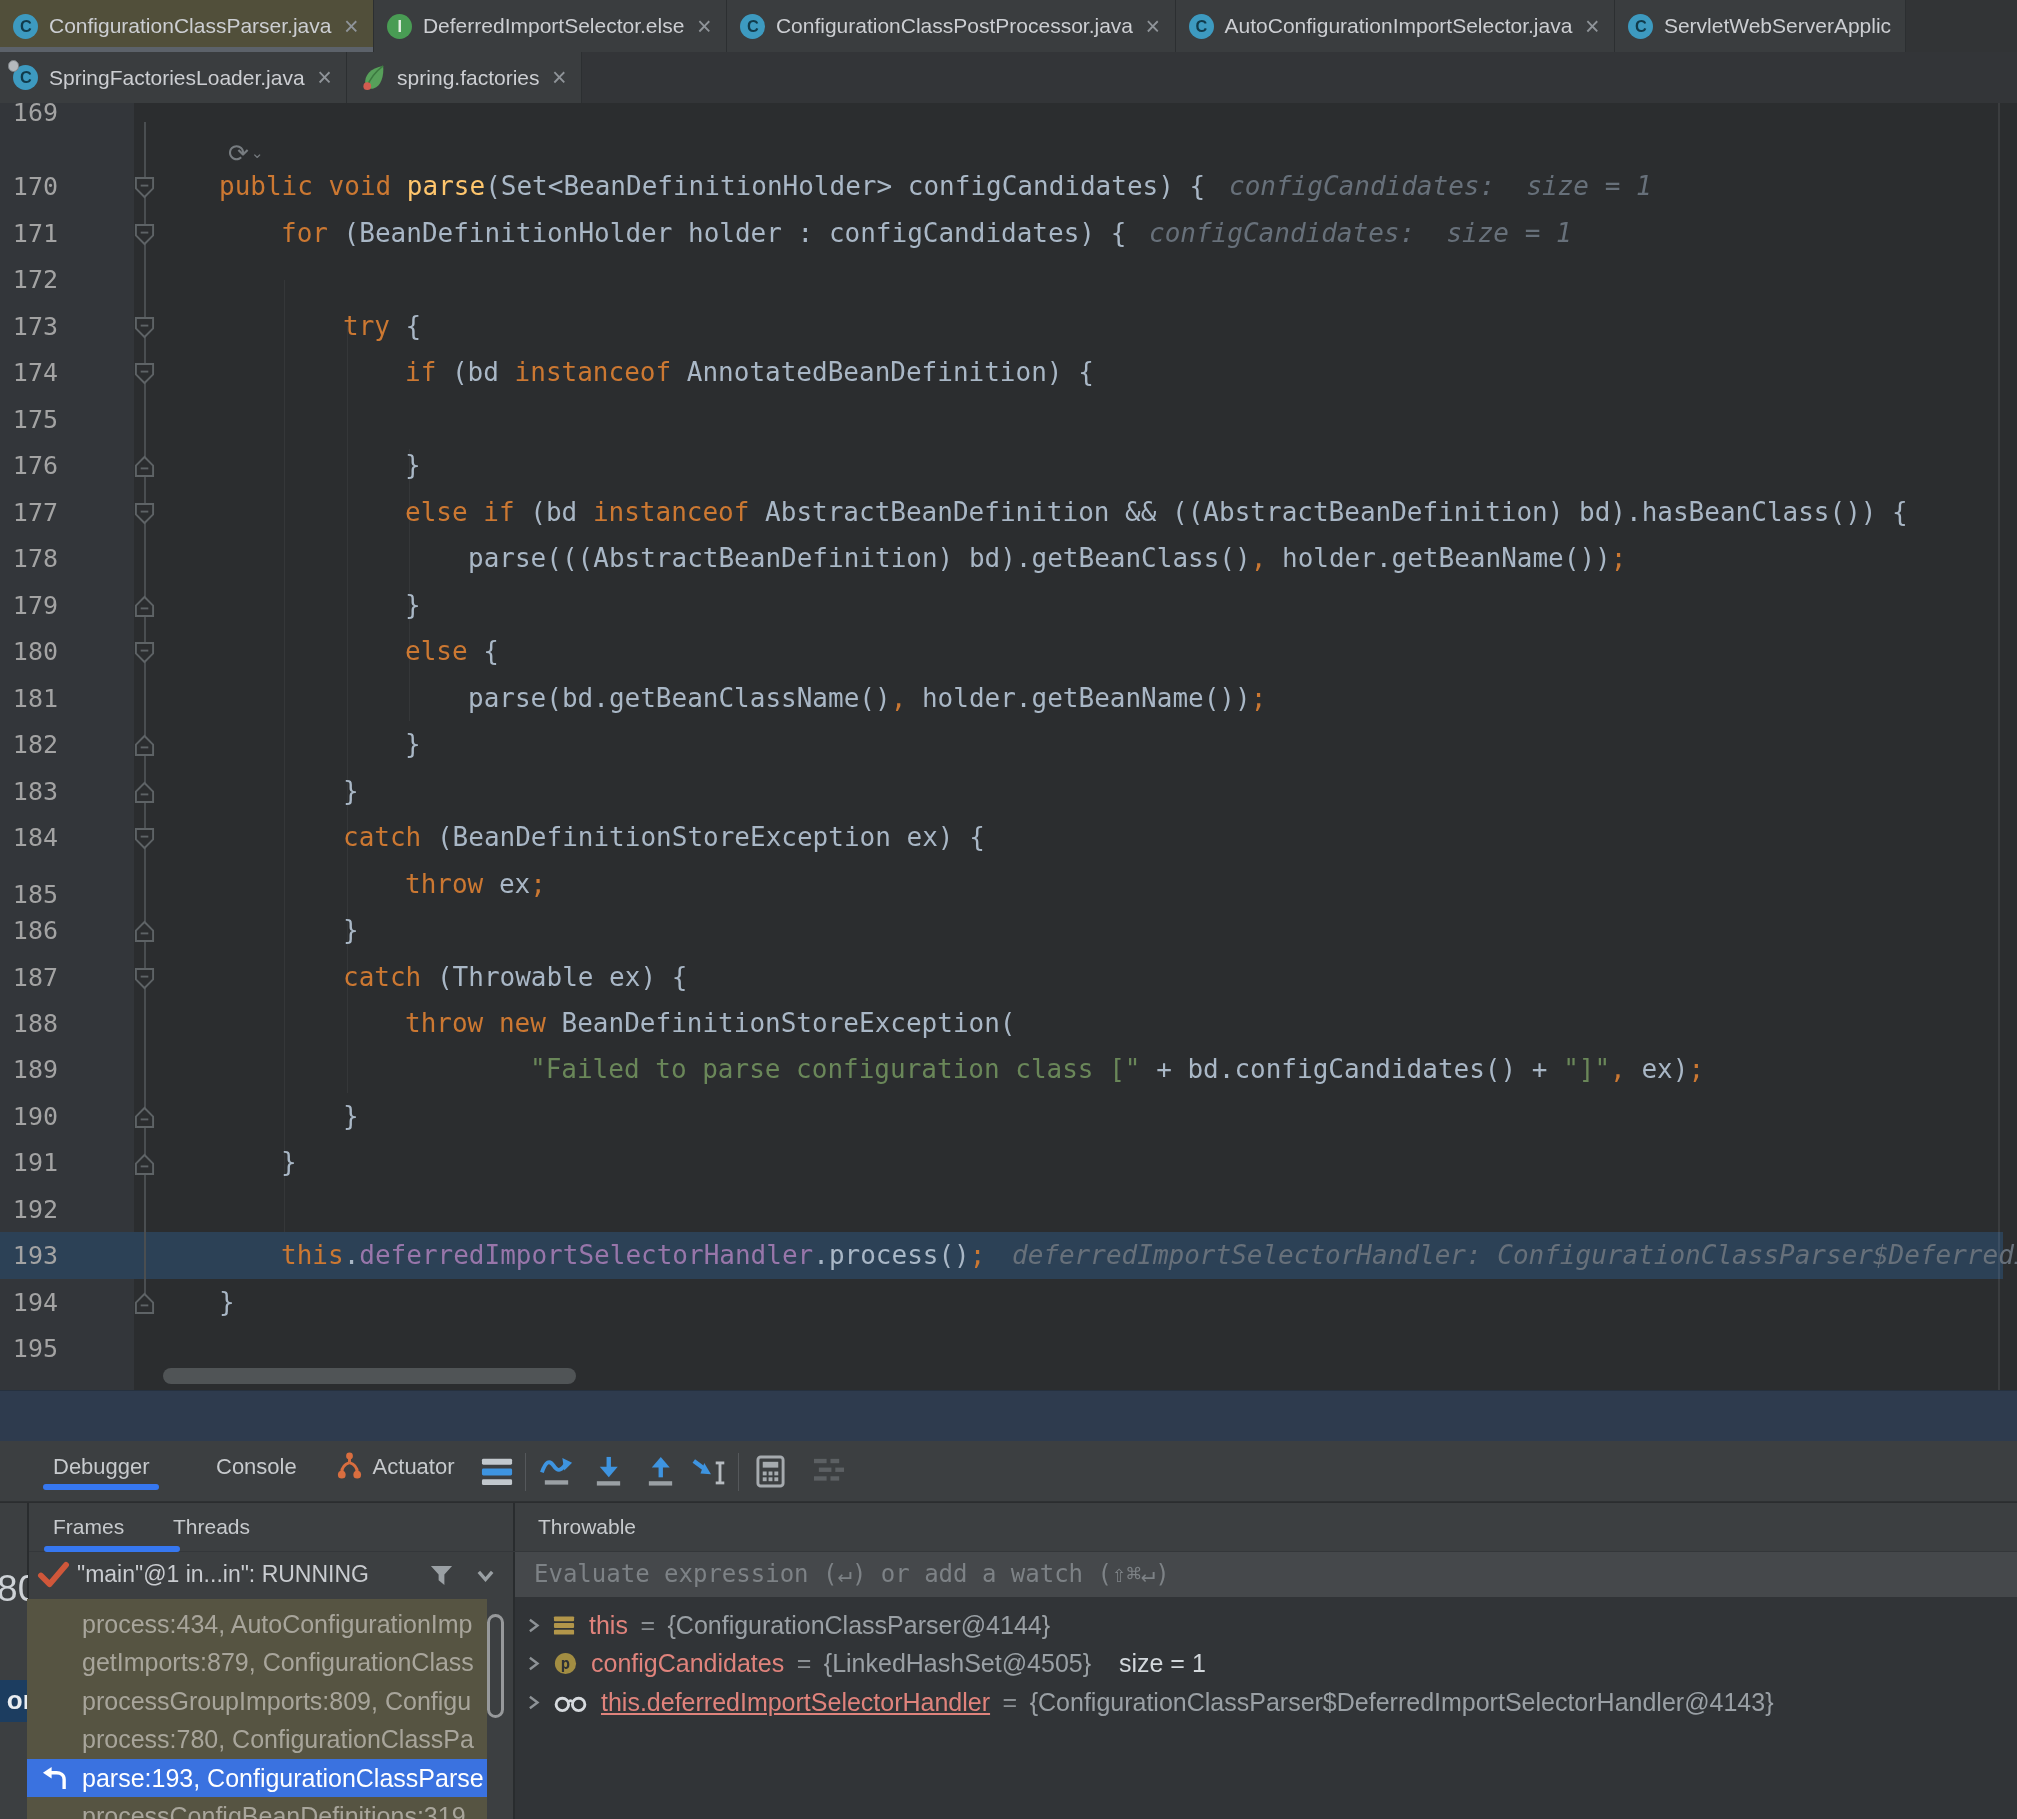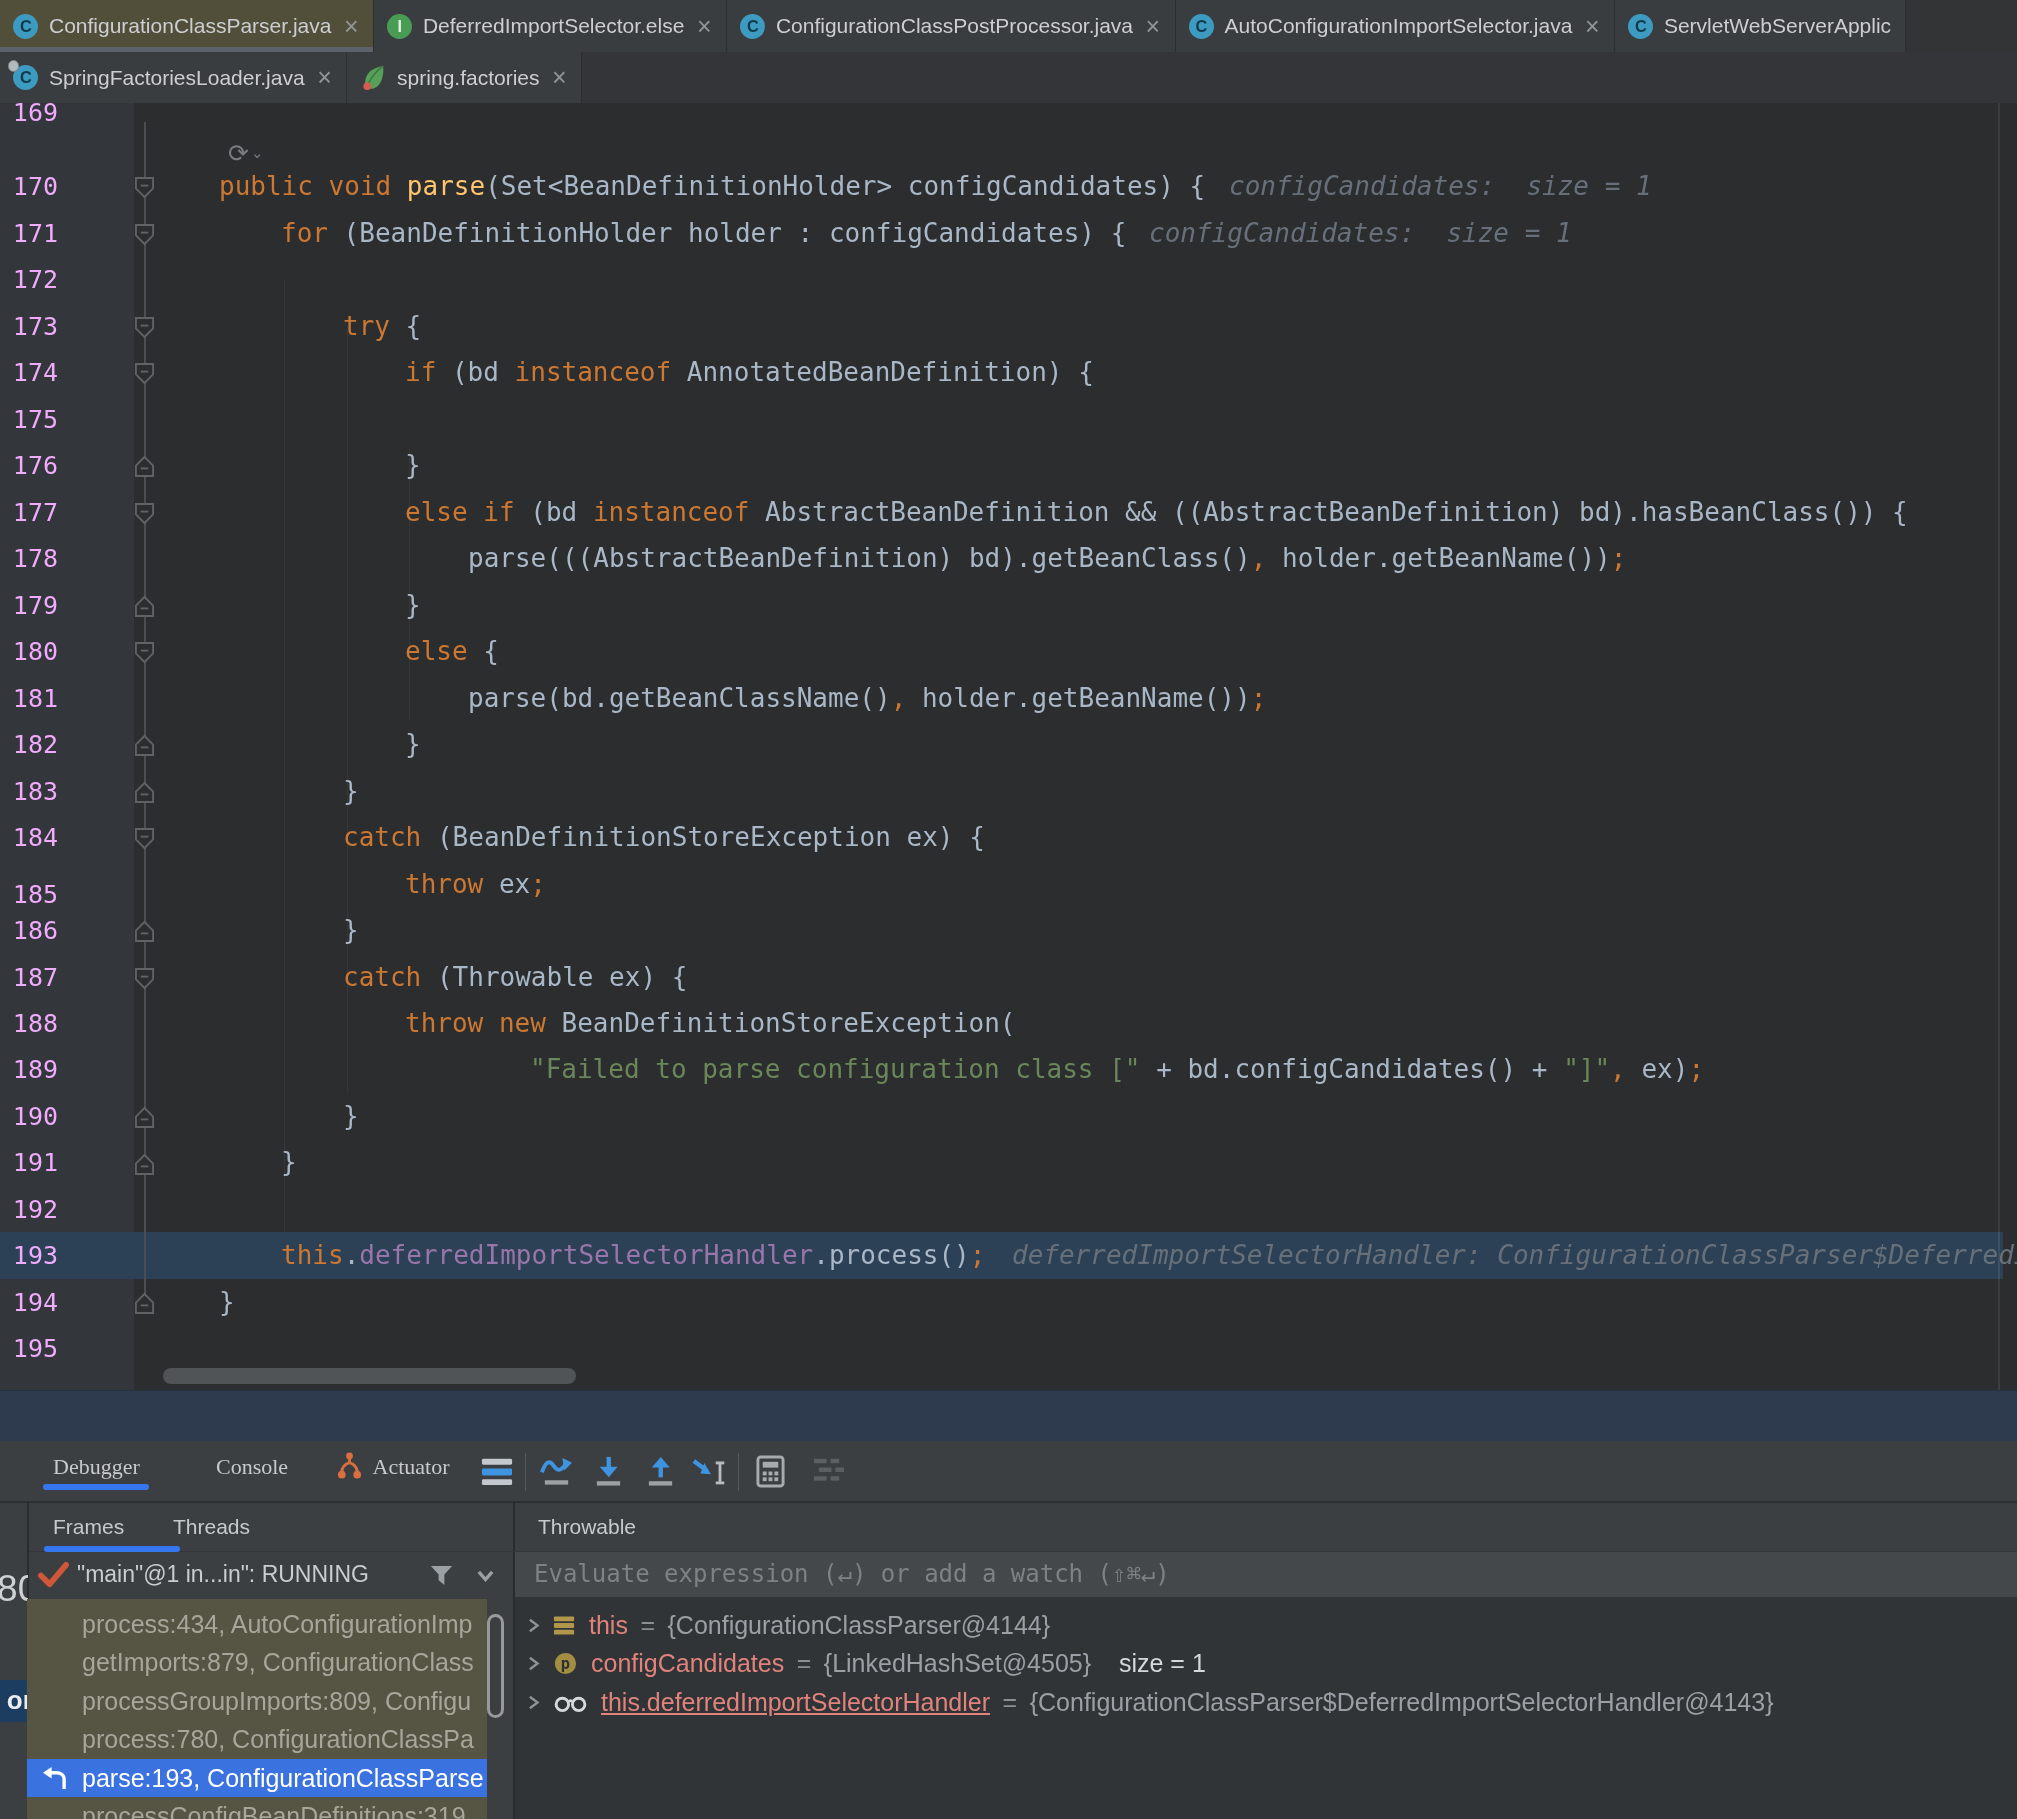--- a/index.html
+++ b/index.html
@@ -20,37 +20,37 @@
   .ficon { width:25px; height:25px; border-radius:50%; display:inline-flex; align-items:center; justify-content:center;
            font-size:16.3px; font-weight:bold; flex:none; position:relative; }
   .ficon.cls { background:#3d9ac0; color:#113b4b; }
   .ficon.itf { background:#499c54; color:#e4eee4; }
   .pin-badge { position:absolute; top:-4.8px; left:-5.8px; width:11.5px; height:11.5px; border-radius:50%; background:#b4b9bd; border:1px solid #7d8286; }
   
   .editor { position:absolute; top:103px; left:0; width:2017px; height:1287px; overflow:hidden;
             background:#2b2d2f; font-family:"DejaVu Sans Mono", monospace; font-size:26px; }
   .gutter-bg { position:absolute; left:0; top:0; width:134px; height:100%; background:#33363a; }
   .exec-line { position:absolute; left:0; width:2003px; height:47px; background:#2c4156; z-index:1; }
-  .lnum { position:absolute; left:0; width:58px; text-align:right; color:#f0abfc; font-size:25px; height:47px; line-height:47px; z-index:3; }
+  .lnum { position:absolute; left:0; width:58px; text-align:right; color:#a3a3a3; font-size:25px; height:47px; line-height:47px; z-index:3; }
   .codeline { position:absolute; height:47px; line-height:47px; white-space:pre; color:#a9b7c6; z-index:3; }
   .hint { position:absolute; height:47px; line-height:47px; font-style:italic; color:#67707a; white-space:pre; z-index:3; }
   .tk-k { color:#cc7832; } .tk-d { color:#a9b7c6; } .tk-m { color:#ffc66d; }
   .tk-s { color:#6a8759; } .tk-f { color:#9876aa; } .tk-p { color:#cc7832; }
   .fold { position:absolute; left:134px; width:21px; height:23px; z-index:3; }
   .connector { position:absolute; left:144px; top:19px; width:1.9px; height:1181px; background:#4a4e51; z-index:2; }
   .gline { position:absolute; width:1px; background:rgba(255,255,255,0.05); z-index:2; }
   .vguide { position:absolute; left:1998px; top:0; height:100%; width:1.9px; background:rgba(255,255,255,0.08); z-index:2; }
   .hscroll { position:absolute; left:163px; top:1265px; width:413px; height:16.3px; border-radius:8.6px; background:#505456; z-index:4; }
   .inlay { position:absolute; left:228px; color:#777c80; font-size:25px; height:38px; line-height:38px; z-index:3; font-family:"DejaVu Sans", sans-serif; }
   .inlay .chev { font-size:15.4px; vertical-align:3.8px; margin-left:1.9px; }
   
   .blueband { position:absolute; top:1390px; left:0; width:2017px; height:51px; background:#2e3b4e; border-top:1px solid #26313f; }
   
   .toolbar { position:absolute; top:1441px; left:0; width:2017px; height:61px; background:#3c3f41; border-bottom:1px solid #2e3133; }
-  .tb-tab { position:absolute; top:0; height:51px; display:flex; align-items:center; gap:9.6px; font-size:22px; color:#c7cacd;font-family:Liberation Serif, serif; }
+  .tb-tab { position:absolute; top:0; height:51px; display:flex; align-items:center; gap:9.6px; font-size:22px; color:#c7cacd; }
   .tb-under { position:absolute; bottom:1.9px; left:-9.6px; right:-9.6px; height:5.8px; background:#3677f0; border-radius:2.9px; }
   .tb-sep { position:absolute; top:11.5px; width:1px; height:38px; background:#55585b; }
   .tb-icon { position:absolute; top:13.4px; }
   
   .panels { position:absolute; top:1503px; left:0; width:2017px; height:317px; background:#3c3f41; overflow:hidden; }
   .stripe-border { position:absolute; left:27px; top:0; width:1.9px; height:317px; background:#292c2e; }
   .pane-sep { position:absolute; left:513px; top:0; width:1.9px; height:317px; background:#292c2e; }
   .hdr-border { position:absolute; left:29px; right:0; top:48px; height:1px; background:#34373a; }
   .frag80 { position:absolute; left:-2.9px; top:65px; color:#ced2d6; font-size:37px; width:31px; overflow:hidden; white-space:nowrap; }
   .fragOn { position:absolute; left:-3.8px; top:177px; background:#1c3d60; color:#eaeef2; font-weight:bold; font-size:26px;

